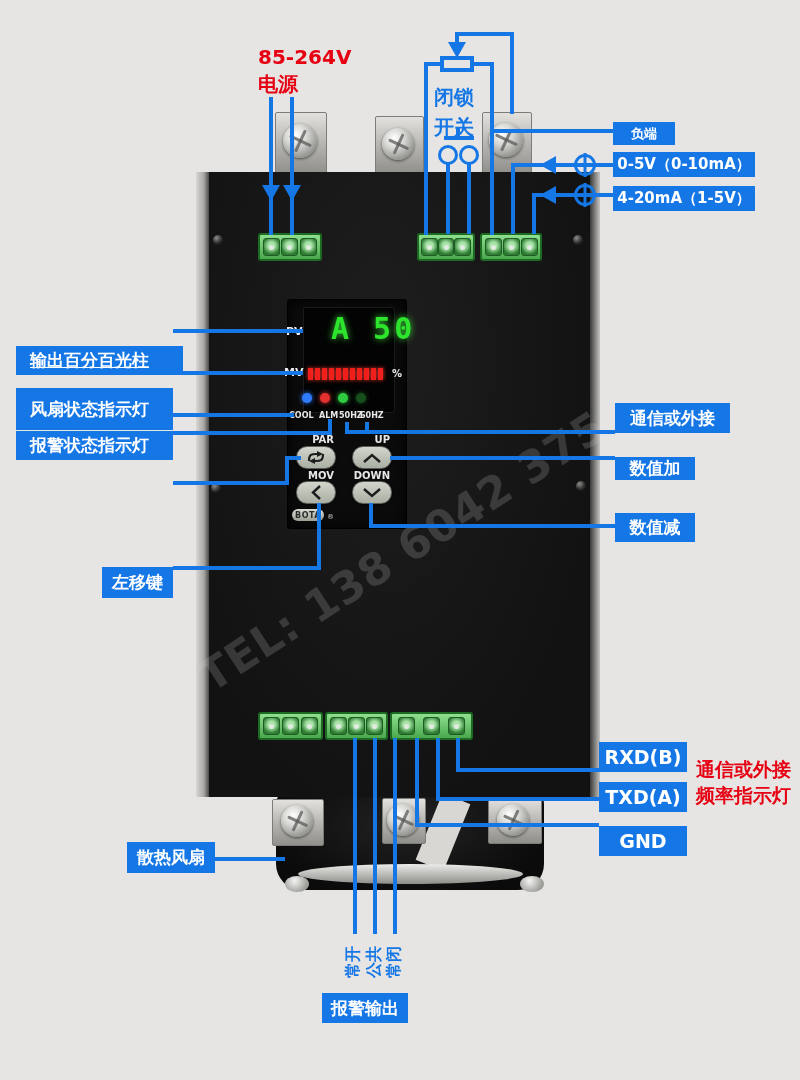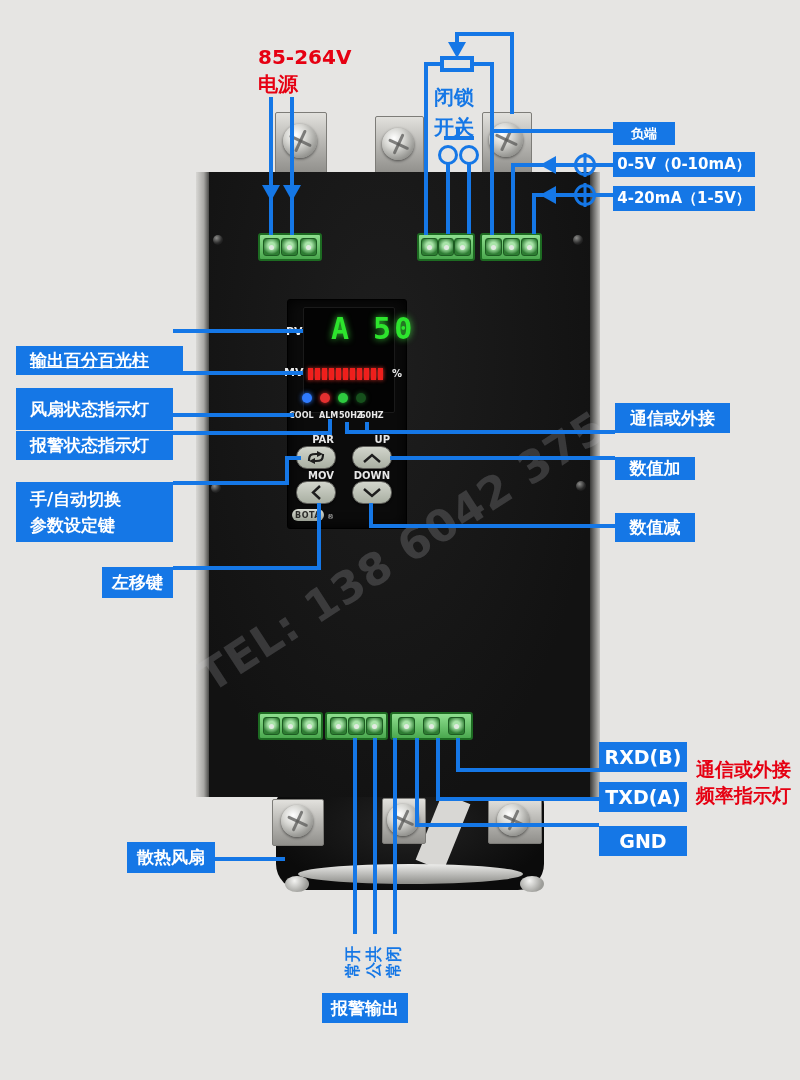--- a/index.html
+++ b/index.html
@@ -292,24 +292,20 @@
     <div>开关</div>
   </div>
 
   <div class="box c" style="left:613px;top:122px;width:62px;height:23px;font-size:13px;">负端</div>
   <div class="box c" style="left:613px;top:152px;width:142px;height:25px;font-size:15px;">0-5V（0-10mA）</div>
   <div class="box c" style="left:613px;top:186px;width:142px;height:25px;font-size:15px;">4-20mA（1-5V）</div>
 
   <div class="box l" style="left:16px;top:346px;width:167px;height:29px;font-size:17px;text-decoration:underline;">输出百分百光柱</div>
   <div class="box l" style="left:16px;top:388px;width:157px;height:42px;font-size:17px;">风扇状态指示灯</div>
   <div class="box l" style="left:16px;top:431px;width:157px;height:29px;font-size:17px;">报警状态指示灯</div>
-  <div class="box l" style="left:16px;top:482px;width:157px;height:60px;font-size:17px;line-height:1.55;">
-    <span>手/自动切换</span>
-    <span>参数设定键</span>
-  </div>
   <div class="box c" style="left:102px;top:567px;width:71px;height:31px;font-size:17px;">左移键</div>
 
   <div class="box c" style="left:615px;top:403px;width:115px;height:30px;font-size:17px;">通信或外接</div>
   <div class="box c" style="left:615px;top:445px;width:80px;height:23px;font-size:17px;margin-top:12px;">数值加</div>
   <div class="box c" style="left:615px;top:513px;width:80px;height:29px;font-size:17px;">数值减</div>
 
   <div class="box c" style="left:599px;top:742px;width:88px;height:30px;font-size:19px;">RXD(B)</div>
   <div class="box c" style="left:599px;top:782px;width:88px;height:30px;font-size:19px;">TXD(A)</div>
   <div class="box c" style="left:599px;top:826px;width:88px;height:30px;font-size:19px;">GND</div>
   <div class="redtxt" style="left:696px;top:757px;font-size:19px;">

